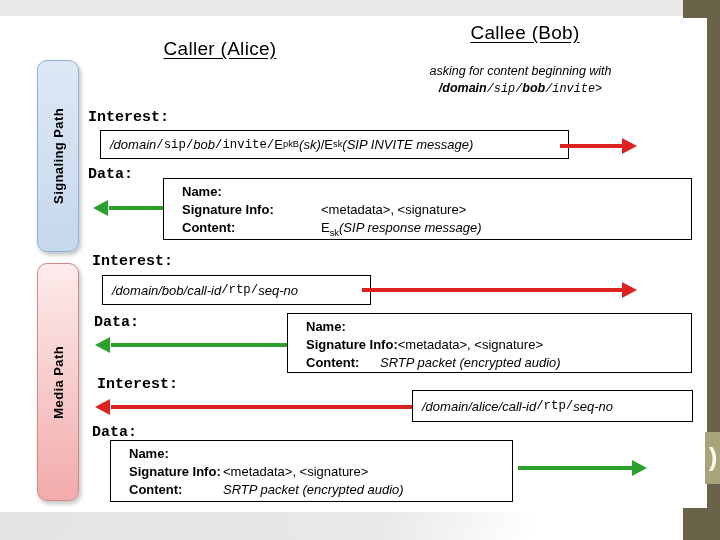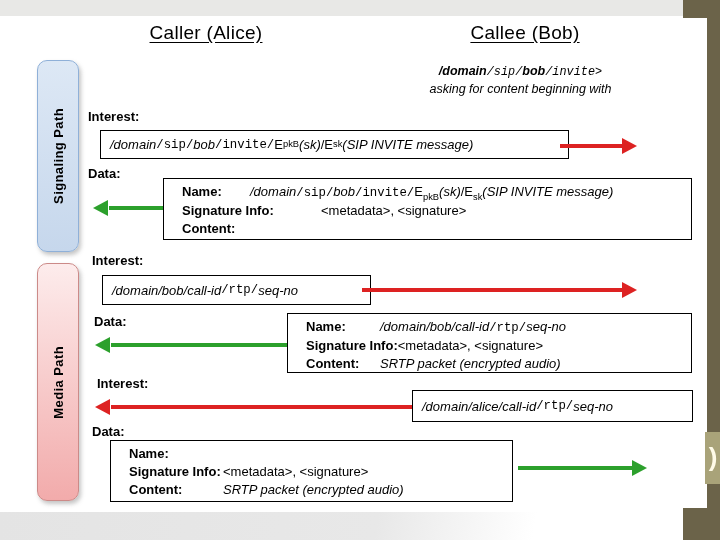--- a/index.html
+++ b/index.html
@@ -24,26 +24,26 @@
     display:flex;align-items:center;justify-content:center;}
   .pill .ptxt{writing-mode:vertical-rl;transform:rotate(180deg);
     font-weight:bold;font-size:13px;letter-spacing:.4px;white-space:nowrap;}
   .pill-signaling{top:60px;height:190px;background:linear-gradient(#dde8f5,#c6d7ec);
     border:1px solid #8fb0d8;}
   .pill-media{top:263px;height:236px;background:linear-gradient(#fdecec,#f2abab);
     border:1px solid #cc8a88;}
   
   .heading{position:absolute;top:22px;width:220px;text-align:center;font-size:19px;
     text-decoration:underline;text-underline-offset:3px;letter-spacing:.3px;}
-  .h-caller{left:96px;}
+  .h-caller{left:110px;margin-top:16px;}
   .h-callee{left:415px;}
   .note{position:absolute;left:363px;top:63px;width:315px;text-align:center;
     font-size:12.5px;font-style:italic;line-height:17px;}
   
-  .flabel{position:absolute;font-weight:bold;font-size:13px;}
+  .flabel{position:absolute;font-weight:bold;font-size:15px;font-family:Liberation Mono, monospace;}
   .ibox{position:absolute;background:#fff;border:1.5px solid #000;font-size:13px;
     display:flex;align-items:center;padding-left:9px;white-space:nowrap;}
   .dbox{position:absolute;background:#fff;border:1.5px solid #000;font-size:13px;
     padding:4px 8px;box-sizing:border-box;}
   .drow{display:flex;line-height:18px;white-space:nowrap;padding-left:10px;}
   .dlbl{font-weight:bold;display:inline-block;}
   
   .seg-n{font-style:normal;}
   .seg-i{font-style:italic;}
   .seg-bi{font-style:italic;font-weight:bold;}
@@ -77,22 +77,22 @@
     <span class="ptxt">Signaling Path</span>
   </div>
   <div class="pill pill-media">
     <span class="ptxt">Media Path</span>
   </div>
 
   <div class="heading h-caller">Caller (Alice)</div>
   <div class="heading h-callee">Callee (Bob)</div>
 
   <div class="note">
+    <div>asking for content beginning with</div>
     <div><span class="seg-bi">/domain</span><span class="seg-m">/sip/</span><span class="seg-bi">bob</span><span class="seg-m">/invite&gt;</span></div>
-    <div>asking for content beginning with</div>
   </div>
 
   <div class="flabel" style="left:88px;top:109px;">Interest:</div>
   <div class="ibox" style="left:100px;top:130px;width:458px;height:27px;">
       <span class="seg-i">/domain</span>
       <span class="seg-m">/sip/</span>
       <span class="seg-i">bob</span>
       <span class="seg-m">/invite/</span>
       <span class="seg-n">E</span>
       <span class="seg-sub">pkB</span>
@@ -103,47 +103,46 @@
     </div>
   <div class="aline red" style="left:560px;top:144px;width:62px;"></div>
   <div class="ahead right red-h" style="left:622px;top:138px;"></div>
 
   <div class="flabel" style="left:88px;top:166px;">Data:</div>
   <div class="aline green" style="left:109px;top:206px;width:54px;"></div>
   <div class="ahead left green-h" style="left:93px;top:200px;"></div>
   <div class="dbox" style="left:163px;top:178px;width:529px;height:62px;">
     <div class="drow">
       <span class="dlbl" style="min-width:68px;">Name:</span>
-      <span><span class="seg-i">/domain</span><span class="seg-m">/sip/</span><span class="seg-i">bob</span><span class="seg-m">/invite/</span><span class="seg-n">E</span><span class="seg-sub">pkB</span><span class="seg-i">(sk)</span><span class="seg-n">/E</span><span class="seg-sub">sk</span><span class="seg-i">(SIP INVITE message)</span></span>
     </div>
     <div class="drow">
       <span class="dlbl" style="min-width:139px;">Signature Info:</span>
       <span><span class="seg-n">&lt;metadata&gt;, &lt;signature&gt;</span></span>
     </div>
     <div class="drow">
       <span class="dlbl" style="min-width:139px;">Content:</span>
+      <span><span class="seg-n">E</span><span class="seg-sub">sk</span><span class="seg-i">(SIP response message)</span></span>
     </div>
   </div>
 
   <div class="flabel" style="left:92px;top:253px;">Interest:</div>
   <div class="ibox" style="left:102px;top:275px;width:258px;height:28px;">
       <span class="seg-i">/domain/bob/call-id</span>
       <span class="seg-m">/rtp/</span>
       <span class="seg-i">seq-no</span>
     </div>
   <div class="aline red" style="left:362px;top:288px;width:260px;"></div>
   <div class="ahead right red-h" style="left:622px;top:282px;"></div>
 
   <div class="flabel" style="left:94px;top:314px;">Data:</div>
   <div class="aline green" style="left:111px;top:343px;width:176px;"></div>
   <div class="ahead left green-h" style="left:95px;top:337px;"></div>
   <div class="dbox" style="left:287px;top:313px;width:405px;height:60px;">
     <div class="drow">
       <span class="dlbl" style="min-width:74px;">Name:</span>
-      <span><span class="seg-i">/domain/bob/call-id</span><span class="seg-m">/rtp/</span><span class="seg-i">seq-no</span></span>
     </div>
     <div class="drow">
       <span class="dlbl" style="min-width:74px;">Signature Info:</span>
       <span><span class="seg-n">&lt;metadata&gt;, &lt;signature&gt;</span></span>
     </div>
     <div class="drow">
       <span class="dlbl" style="min-width:74px;">Content:</span>
       <span><span class="seg-i">SRTP packet (encrypted audio)</span></span>
     </div>
   </div>

